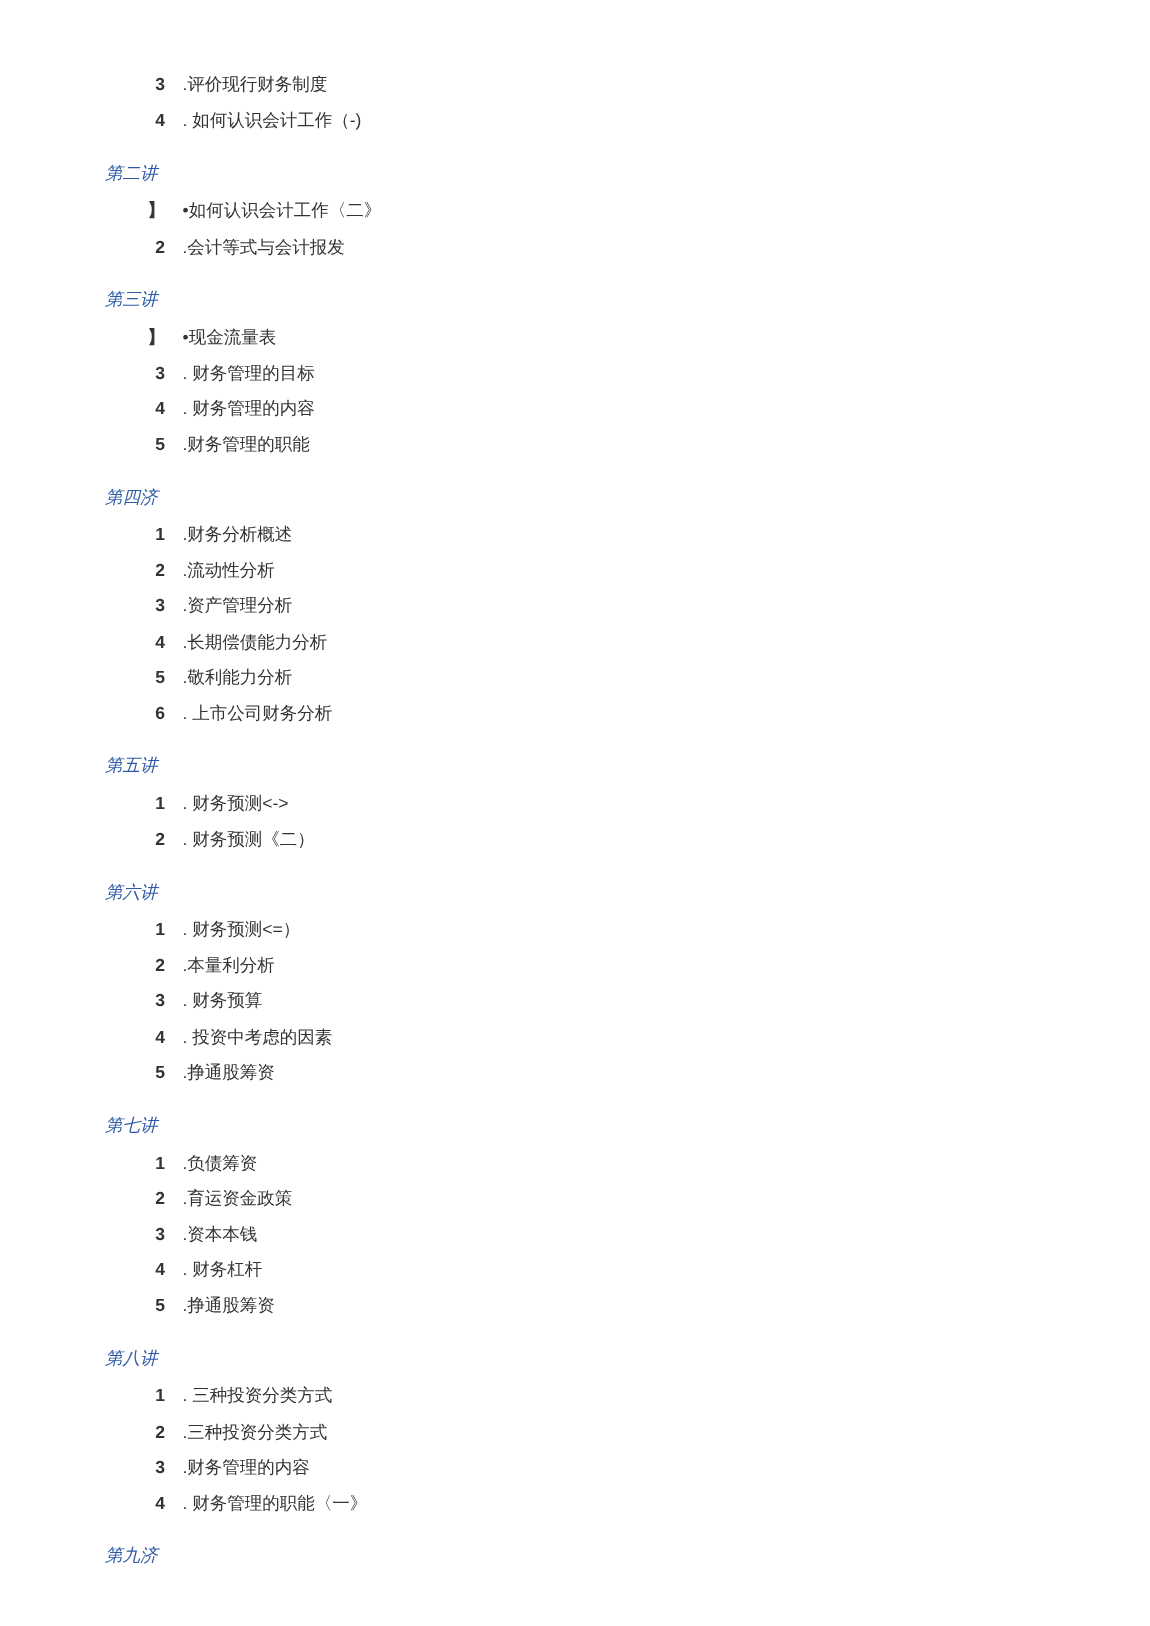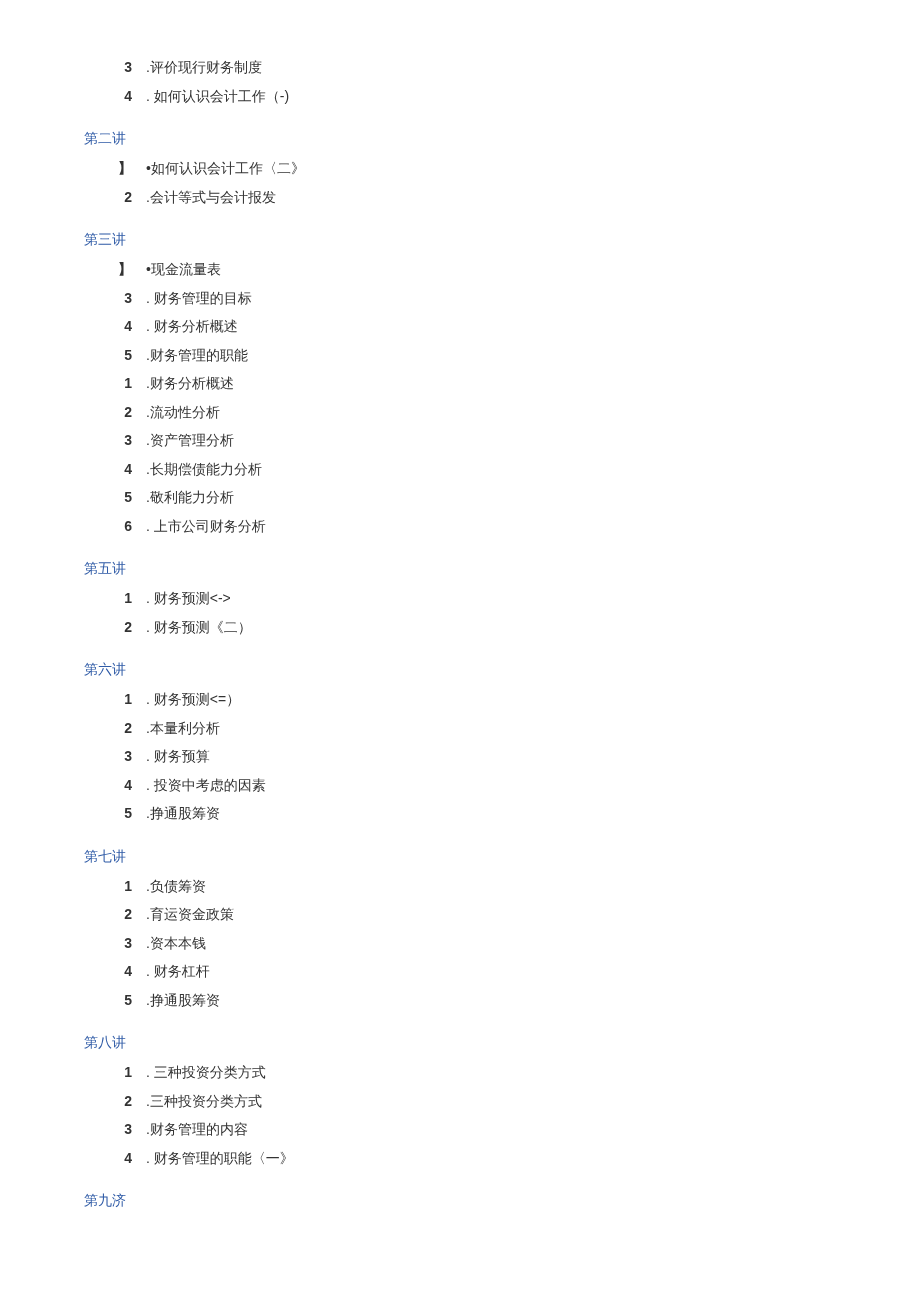--- a/index.html
+++ b/index.html
@@ -11,20 +11,21 @@
     background: #fff;
     width: 920px;
   }
   .page {
     padding: 55px 0 60px 84px;
   }
   .section-title {
     color: #2e5aa6;
     margin-top: 22px;
     margin-bottom: 8px;
+    font-style: italic;
   }
   .item-row {
     display: flex;
     align-items: baseline;
     margin: 4px 0;
     line-height: 1.75;
   }
   .num {
     width: 48px;
     text-align: right;
@@ -66,27 +67,28 @@
   <div class="item-row">
     <span class="num">】</span>
     <span class="txt">•现金流量表</span>
   </div>
   <div class="item-row">
     <span class="num">3</span>
     <span class="txt">. 财务管理的目标</span>
   </div>
   <div class="item-row">
     <span class="num">4</span>
-    <span class="txt">. 财务分析概述</span>
+    <span class="txt">. 财务管理的内容</span>
   </div>
   <div class="item-row">
     <span class="num">5</span>
     <span class="txt">.财务管理的职能</span>
   </div>
 
+  <div class="section-title">第四济</div>
   <div class="item-row">
     <span class="num">1</span>
     <span class="txt">.财务分析概述</span>
   </div>
   <div class="item-row">
     <span class="num">2</span>
     <span class="txt">.流动性分析</span>
   </div>
   <div class="item-row">
     <span class="num">3</span>

